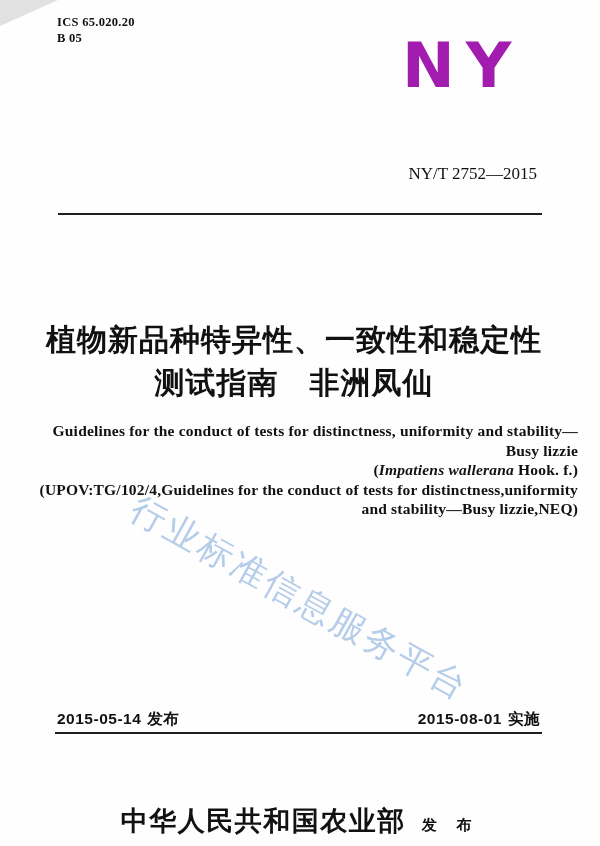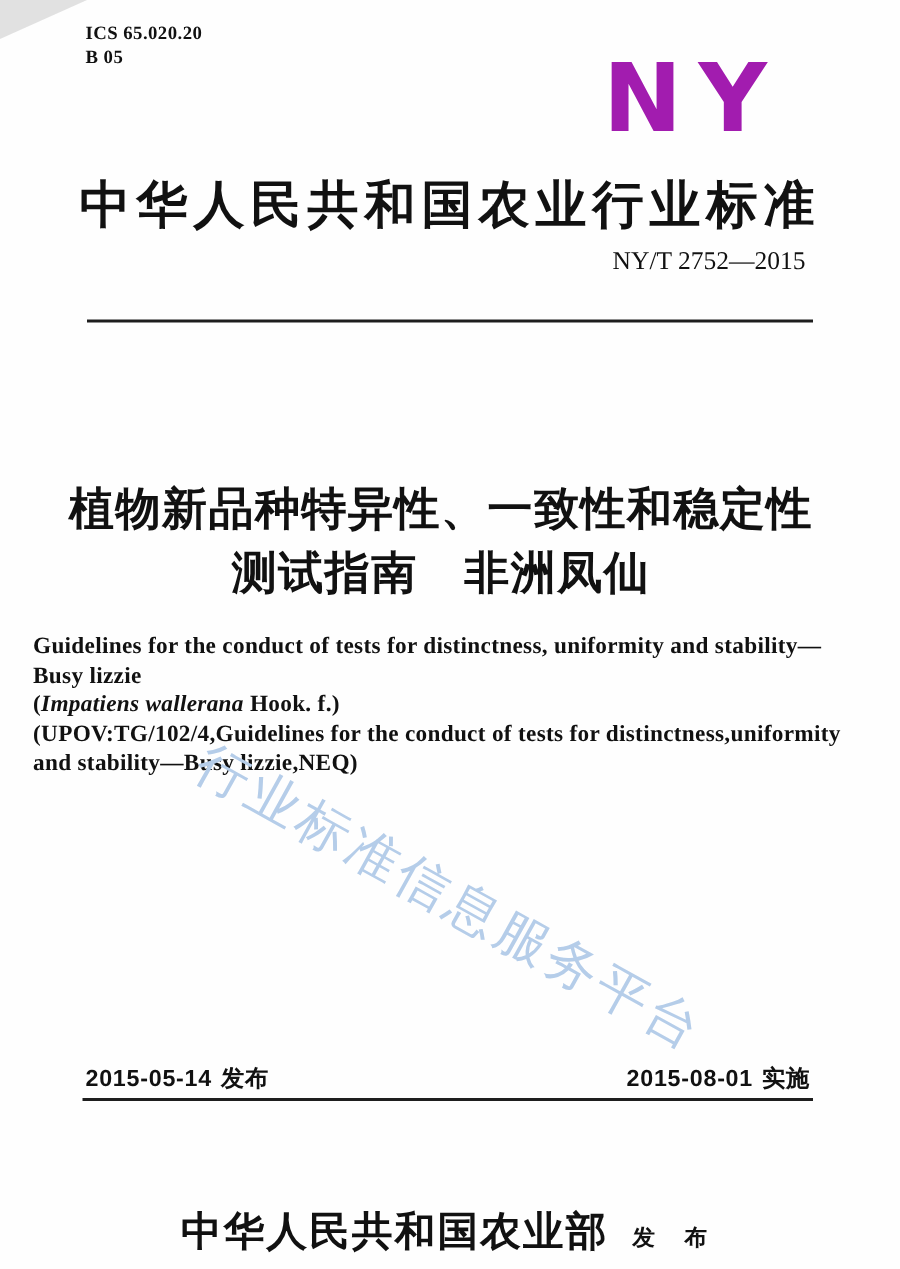--- a/index.html
+++ b/index.html
@@ -48,21 +48,21 @@
   }
   .title-cn{
     position:absolute;top:318px;left:0;right:12px;
     text-align:center;
     font-family:"DejaVu Sans","Liberation Sans",sans-serif;
     font-size:30px;font-weight:700;line-height:43px;
     letter-spacing:1px;
   }
   .title-en{
     position:absolute;top:421px;left:22px;right:22px;
-    text-align:left;
+    text-align:right;
     font-size:15.5px;font-weight:700;line-height:19.5px;
     font-family:"Liberation Serif","DejaVu Serif",serif;
     letter-spacing:.2px;
   }
   .title-en .italic{font-style:italic;}
   .watermark{
     position:absolute;left:145px;top:486px;
     font-size:35px;letter-spacing:3px;font-weight:400;
     font-family:"Liberation Serif","DejaVu Serif",serif;
     transform:rotate(29deg);transform-origin:0 0;
@@ -101,21 +101,20 @@
 
   <div class="corner-artifact"></div>
 
   <div class="ics-block">
     <div>ICS 65.020.20</div>
     <div>B 05</div>
   </div>
 
   <div class="ny-logo">NY</div>
 
-  <div class="std-name">中华人民共和国农业行业标准</div>
 
   <div class="std-number">NY/T 2752—2015</div>
 
   <div class="rule-top"></div>
 
   <div class="title-cn">
     <div>植物新品种特异性、一致性和稳定性</div>
     <div>测试指南　非洲凤仙</div>
   </div>
 

